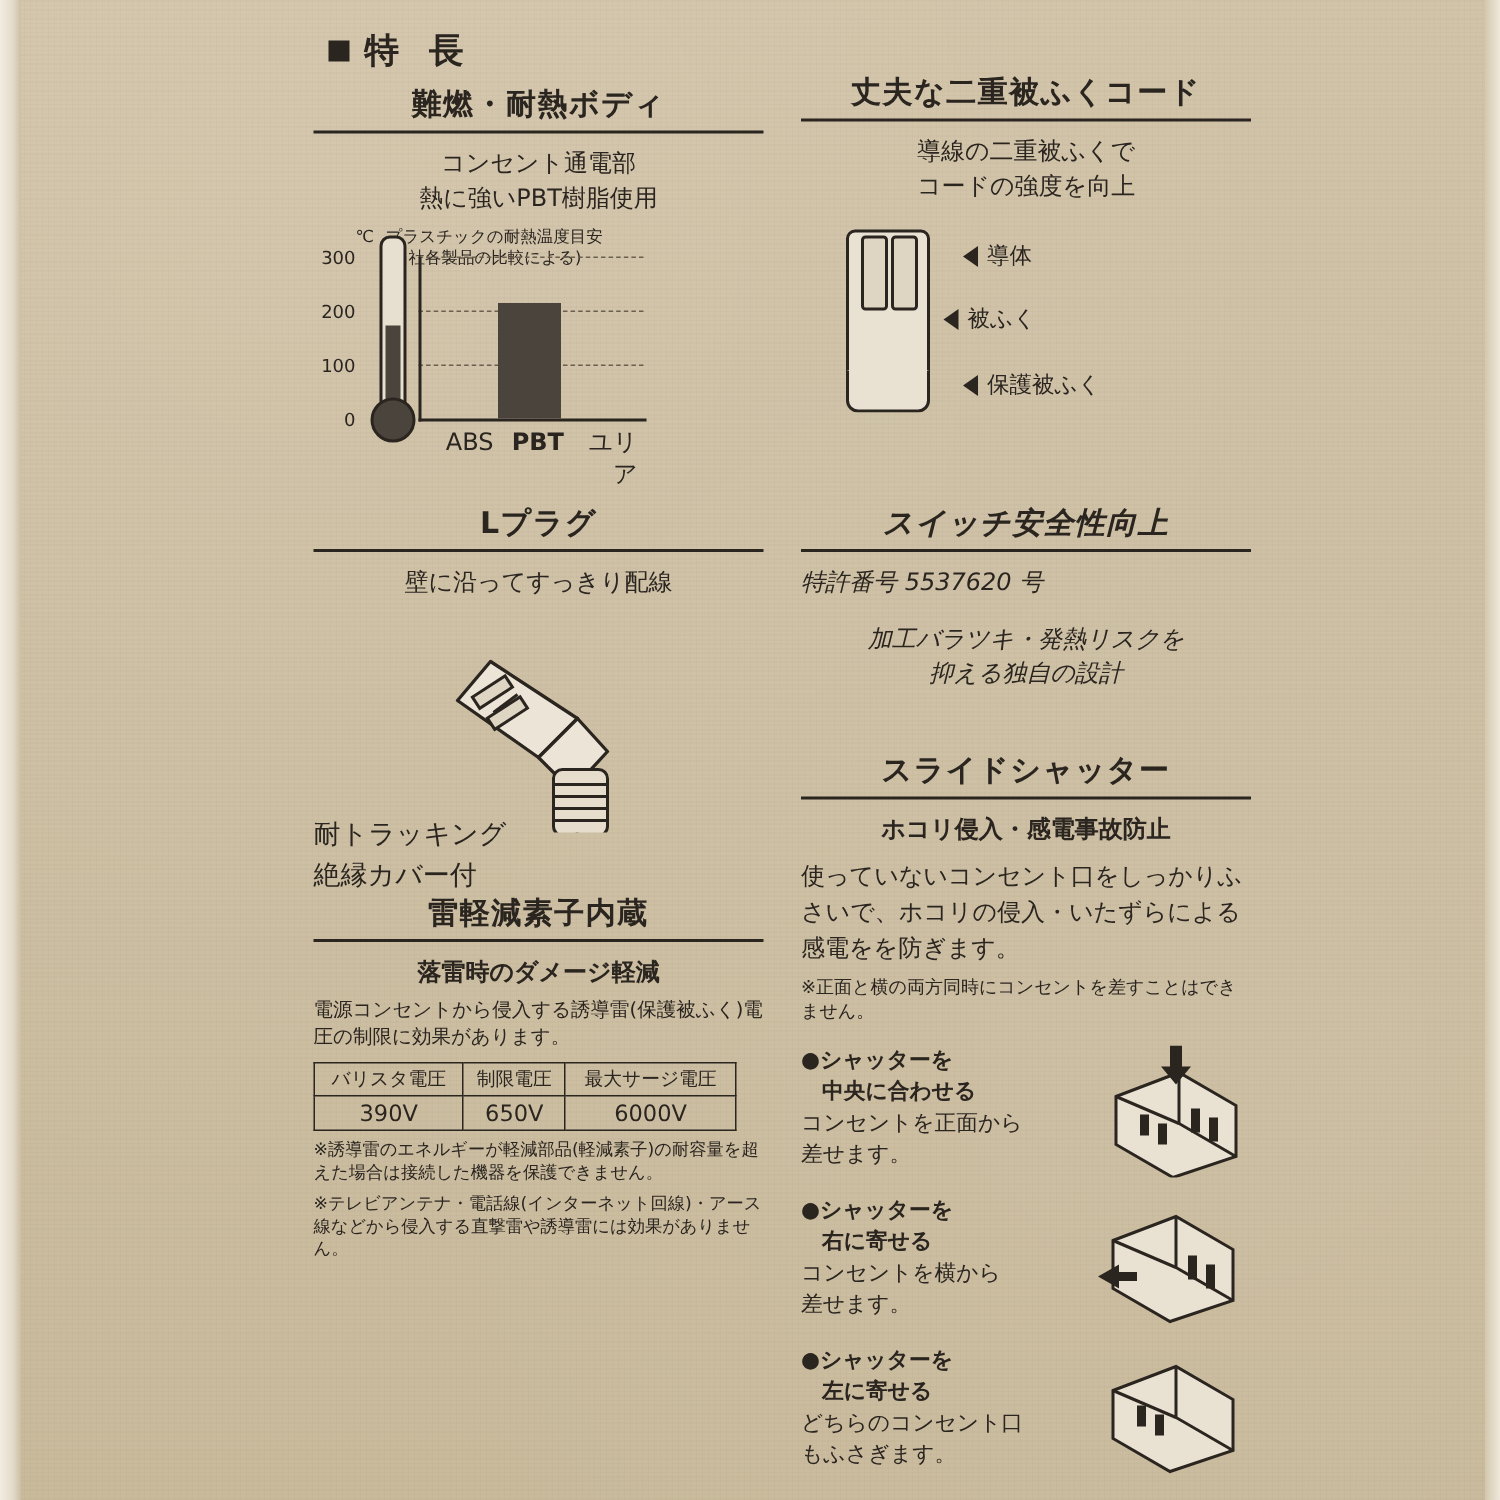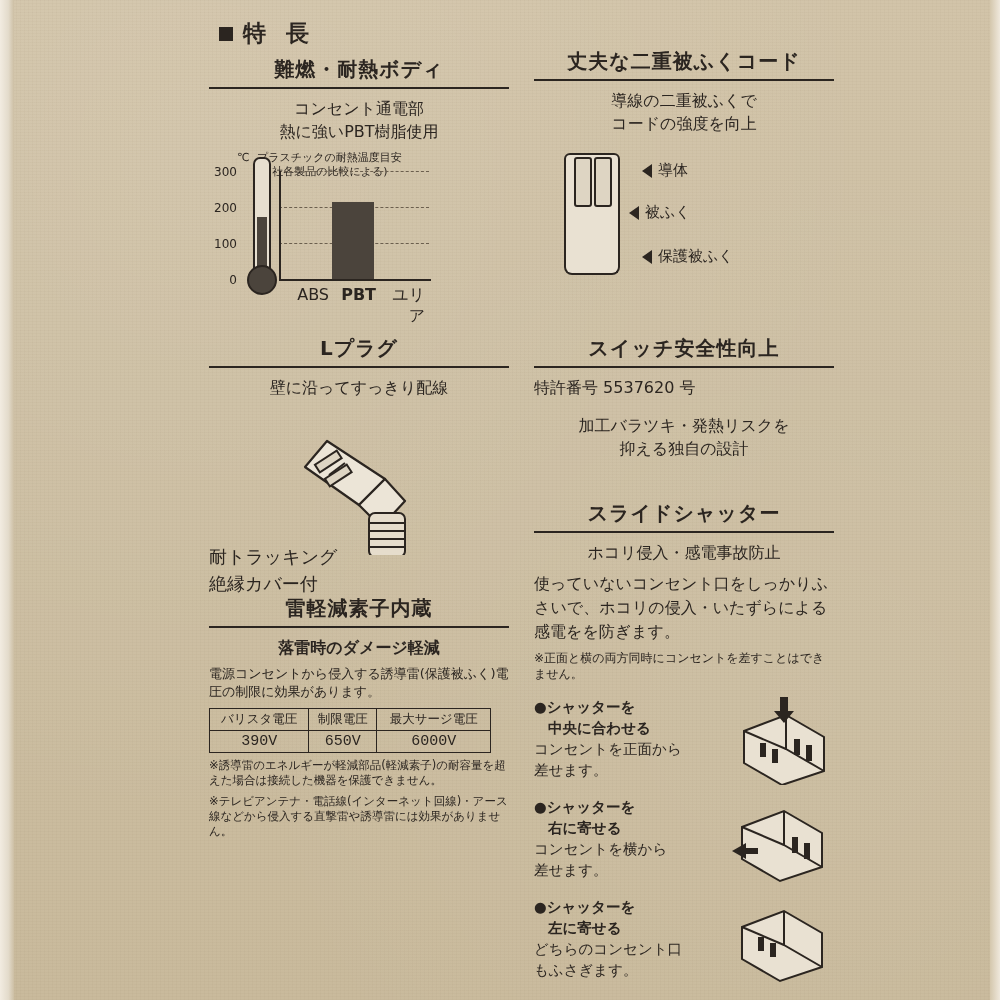--- a/index.html
+++ b/index.html
@@ -68,21 +68,21 @@
   .cordbox{position:absolute;left:30px;top:6px;width:52px;height:96px;border:2px solid #2b2520;border-radius:6px;background:#e9e1d2;}
   .wire{position:absolute;top:10px;width:14px;height:46px;border:2px solid #2b2520;border-radius:3px;background:#ded5c3;}
   .cordtail{position:absolute;left:30px;top:100px;width:52px;height:26px;border:2px solid #2b2520;border-top:none;border-radius:0 0 8px 8px;background:#e9e1d2;}
   .callout{position:absolute;font-size:15px;display:flex;align-items:center;gap:6px;}
   .tri{width:0;height:0;border-top:7px solid transparent;border-bottom:7px solid transparent;border-right:10px solid #2b2520;}
 
   
   .plugfig{position:relative;width:300px;height:150px;margin-top:6px;}
 
   
-  table.surge{border-collapse:collapse;margin-top:8px;width:282px;font-size:13px;font-family:Liberation Mono, monospace;}
+  table.surge{border-collapse:collapse;margin-top:8px;width:282px;font-size:13px;}
   table.surge th,table.surge td{border:1px solid #2b2520;padding:2px 3px;text-align:center;}
   table.surge th{font-weight:400;font-size:12.5px;}
   table.surge td{font-size:15px;}
 
   
   .sh-item{position:relative;margin-top:14px;min-height:86px;}
   .sh-text{width:170px;font-size:14.5px;line-height:1.45;}
   .sh-text .b{font-weight:700;}
   .sh-fig{position:absolute;right:0;top:0;width:110px;height:88px;}
 </style>
@@ -217,32 +217,32 @@
           <span class="tri"></span>
           <span>被ふく</span>
         </div>
         <div class="callout" style="left:108px;top:100px;">
           <span class="tri"></span>
           <span>保護被ふく</span>
         </div>
       </div>
     </div>
 
-    <div class="col colR" style="top:335px;">
+    <div class="col colR" style="top:335px;font-style:italic;">
       <h3 class="sec">スイッチ安全性向上</h3>
       <div class="body-l">特許番号 5537620 号</div>
       <div class="sub" style="margin-top:14px;">
         <div>加工バラツキ・発熱リスクを</div>
         <div>抑える独自の設計</div>
       </div>
     </div>
 
     <div class="col colR" style="top:500px;">
       <h3 class="sec">スライドシャッター</h3>
-      <div class="sub" style="font-weight:400;">ホコリ侵入・感電事故防止</div>
+      <div class="sub" style="font-weight:700;">ホコリ侵入・感電事故防止</div>
       <div class="body-l">使っていないコンセント口をしっかりふさいで、ホコリの侵入・いたずらによる感電をを防ぎます。</div>
       <div class="tiny">※正面と横の両方同時にコンセントを差すことはできません。</div>
 
       <div class="sh-item">
         <div class="sh-text">
           <div class="b">
             <span>●</span><span>シャッターを</span>
           </div>
           <div class="b" style="padding-left:14px;">中央に合わせる</div>
           <div>コンセントを正面から</div>

